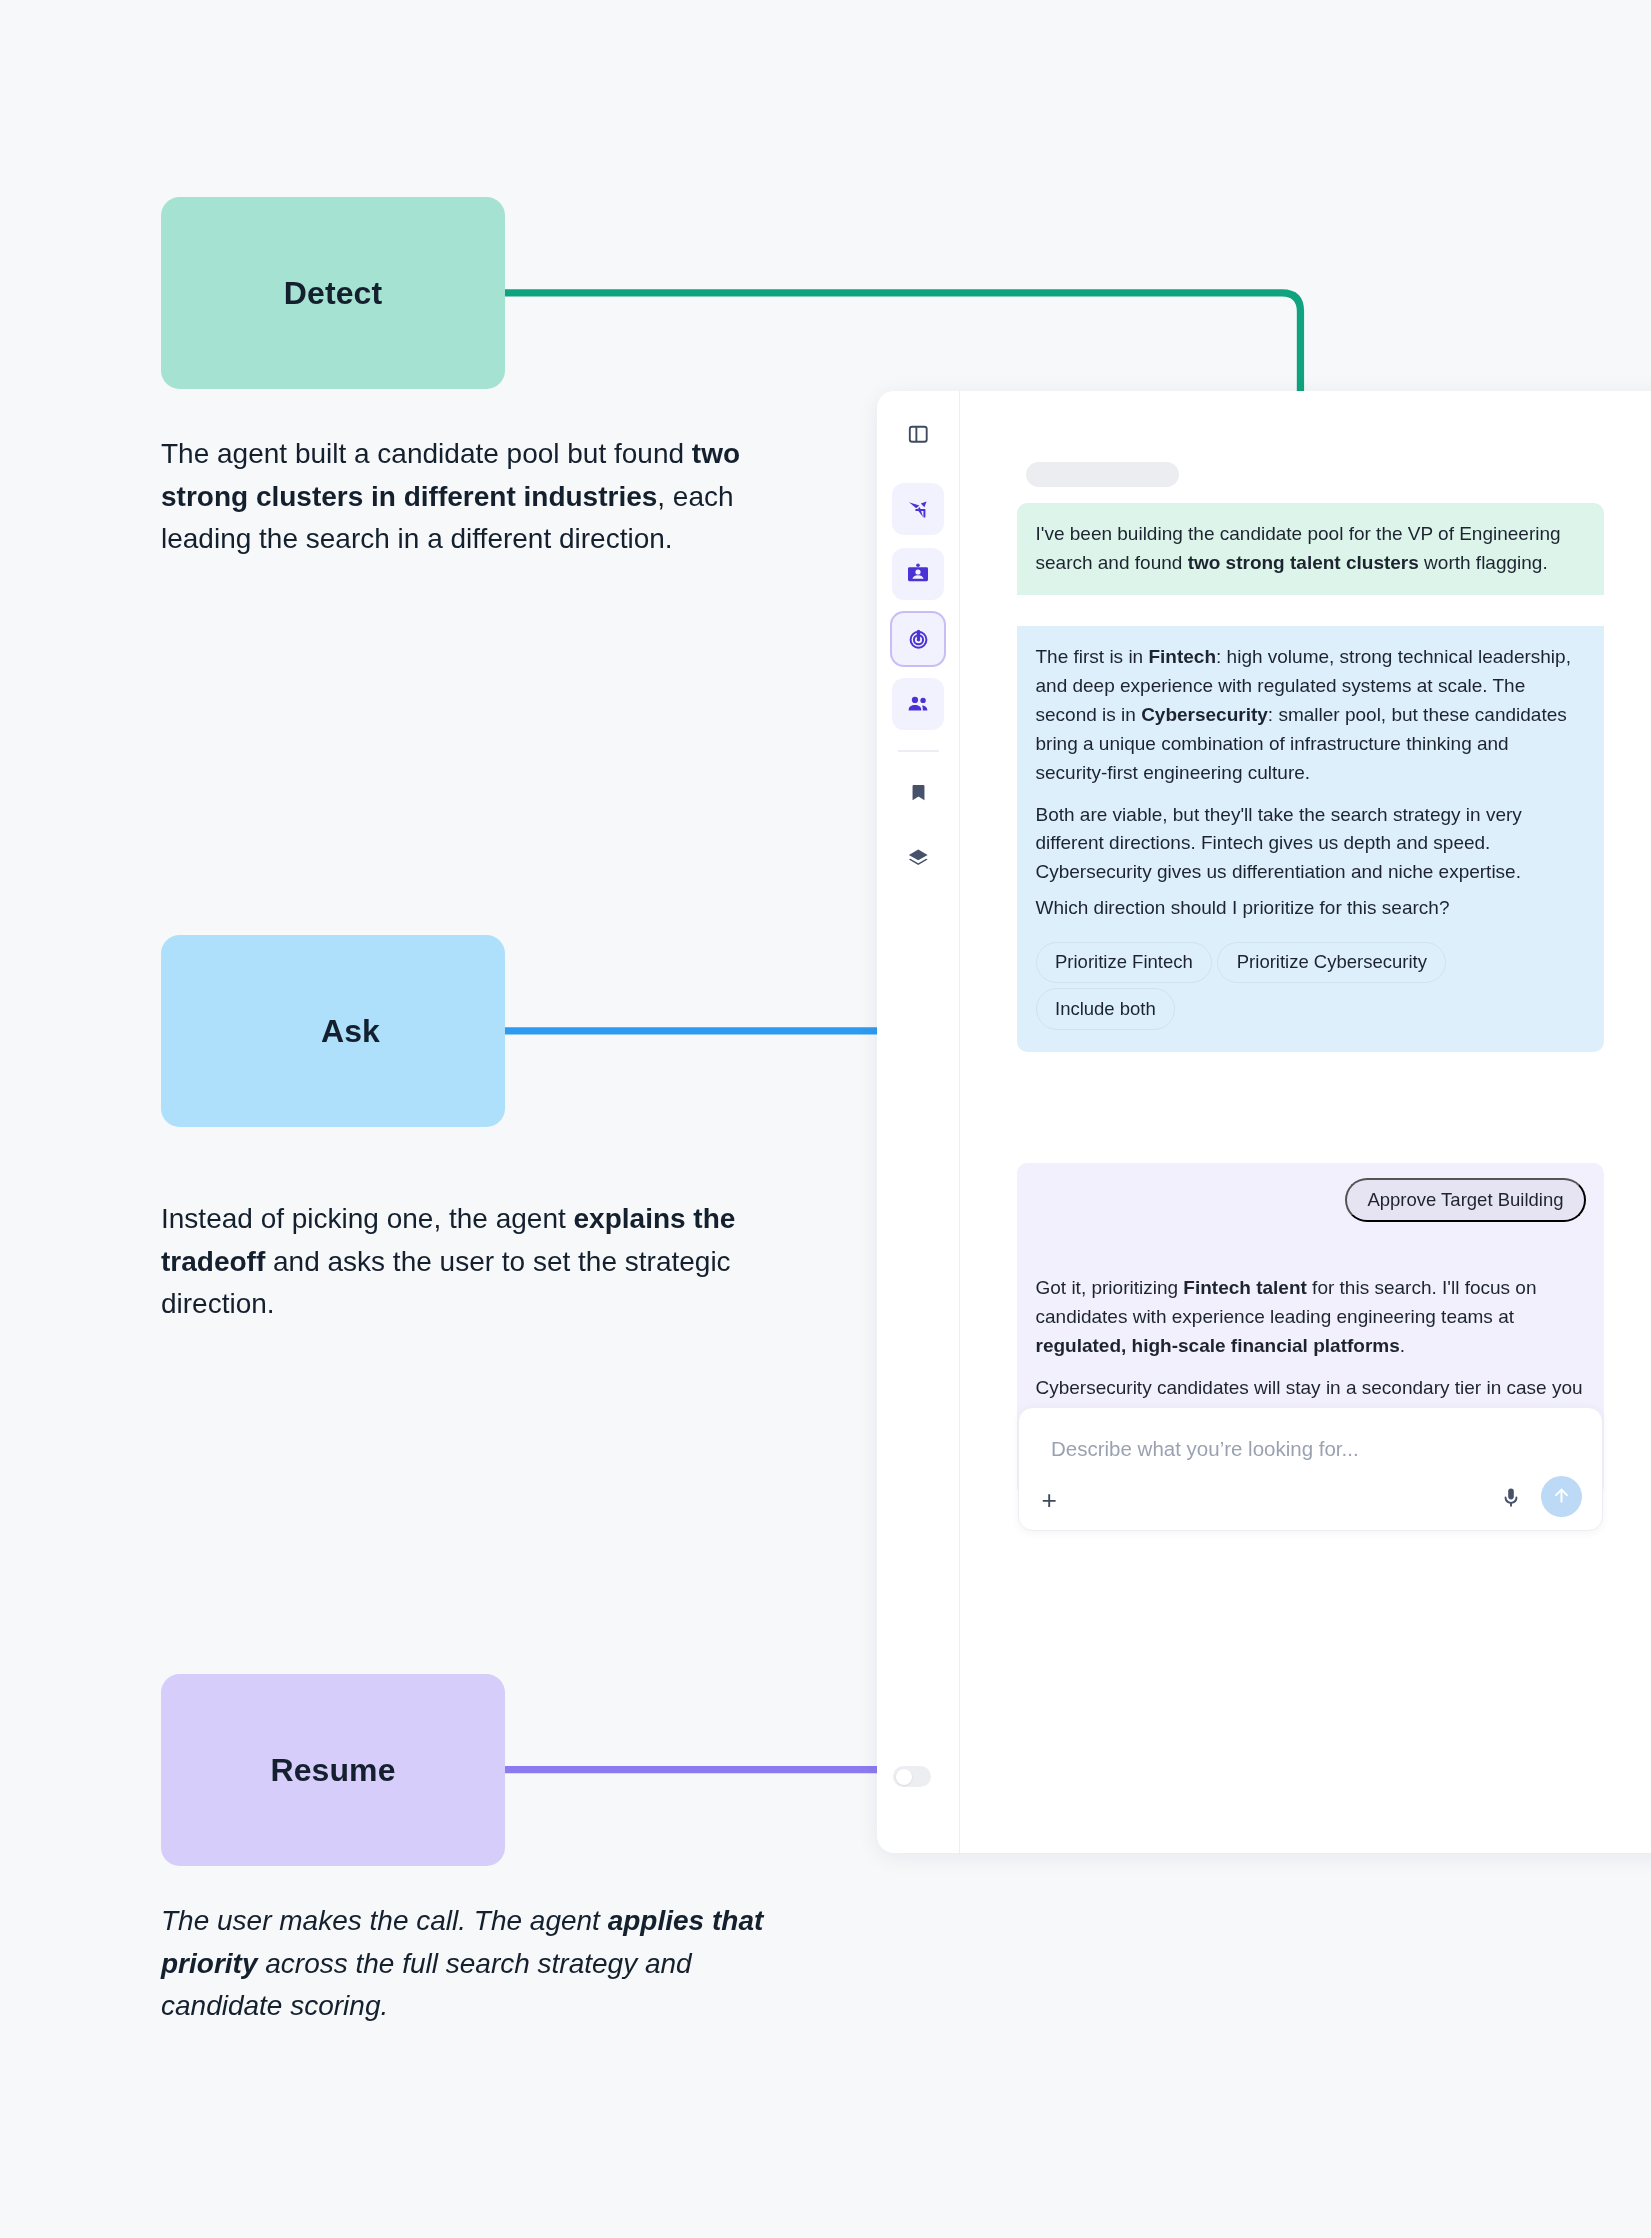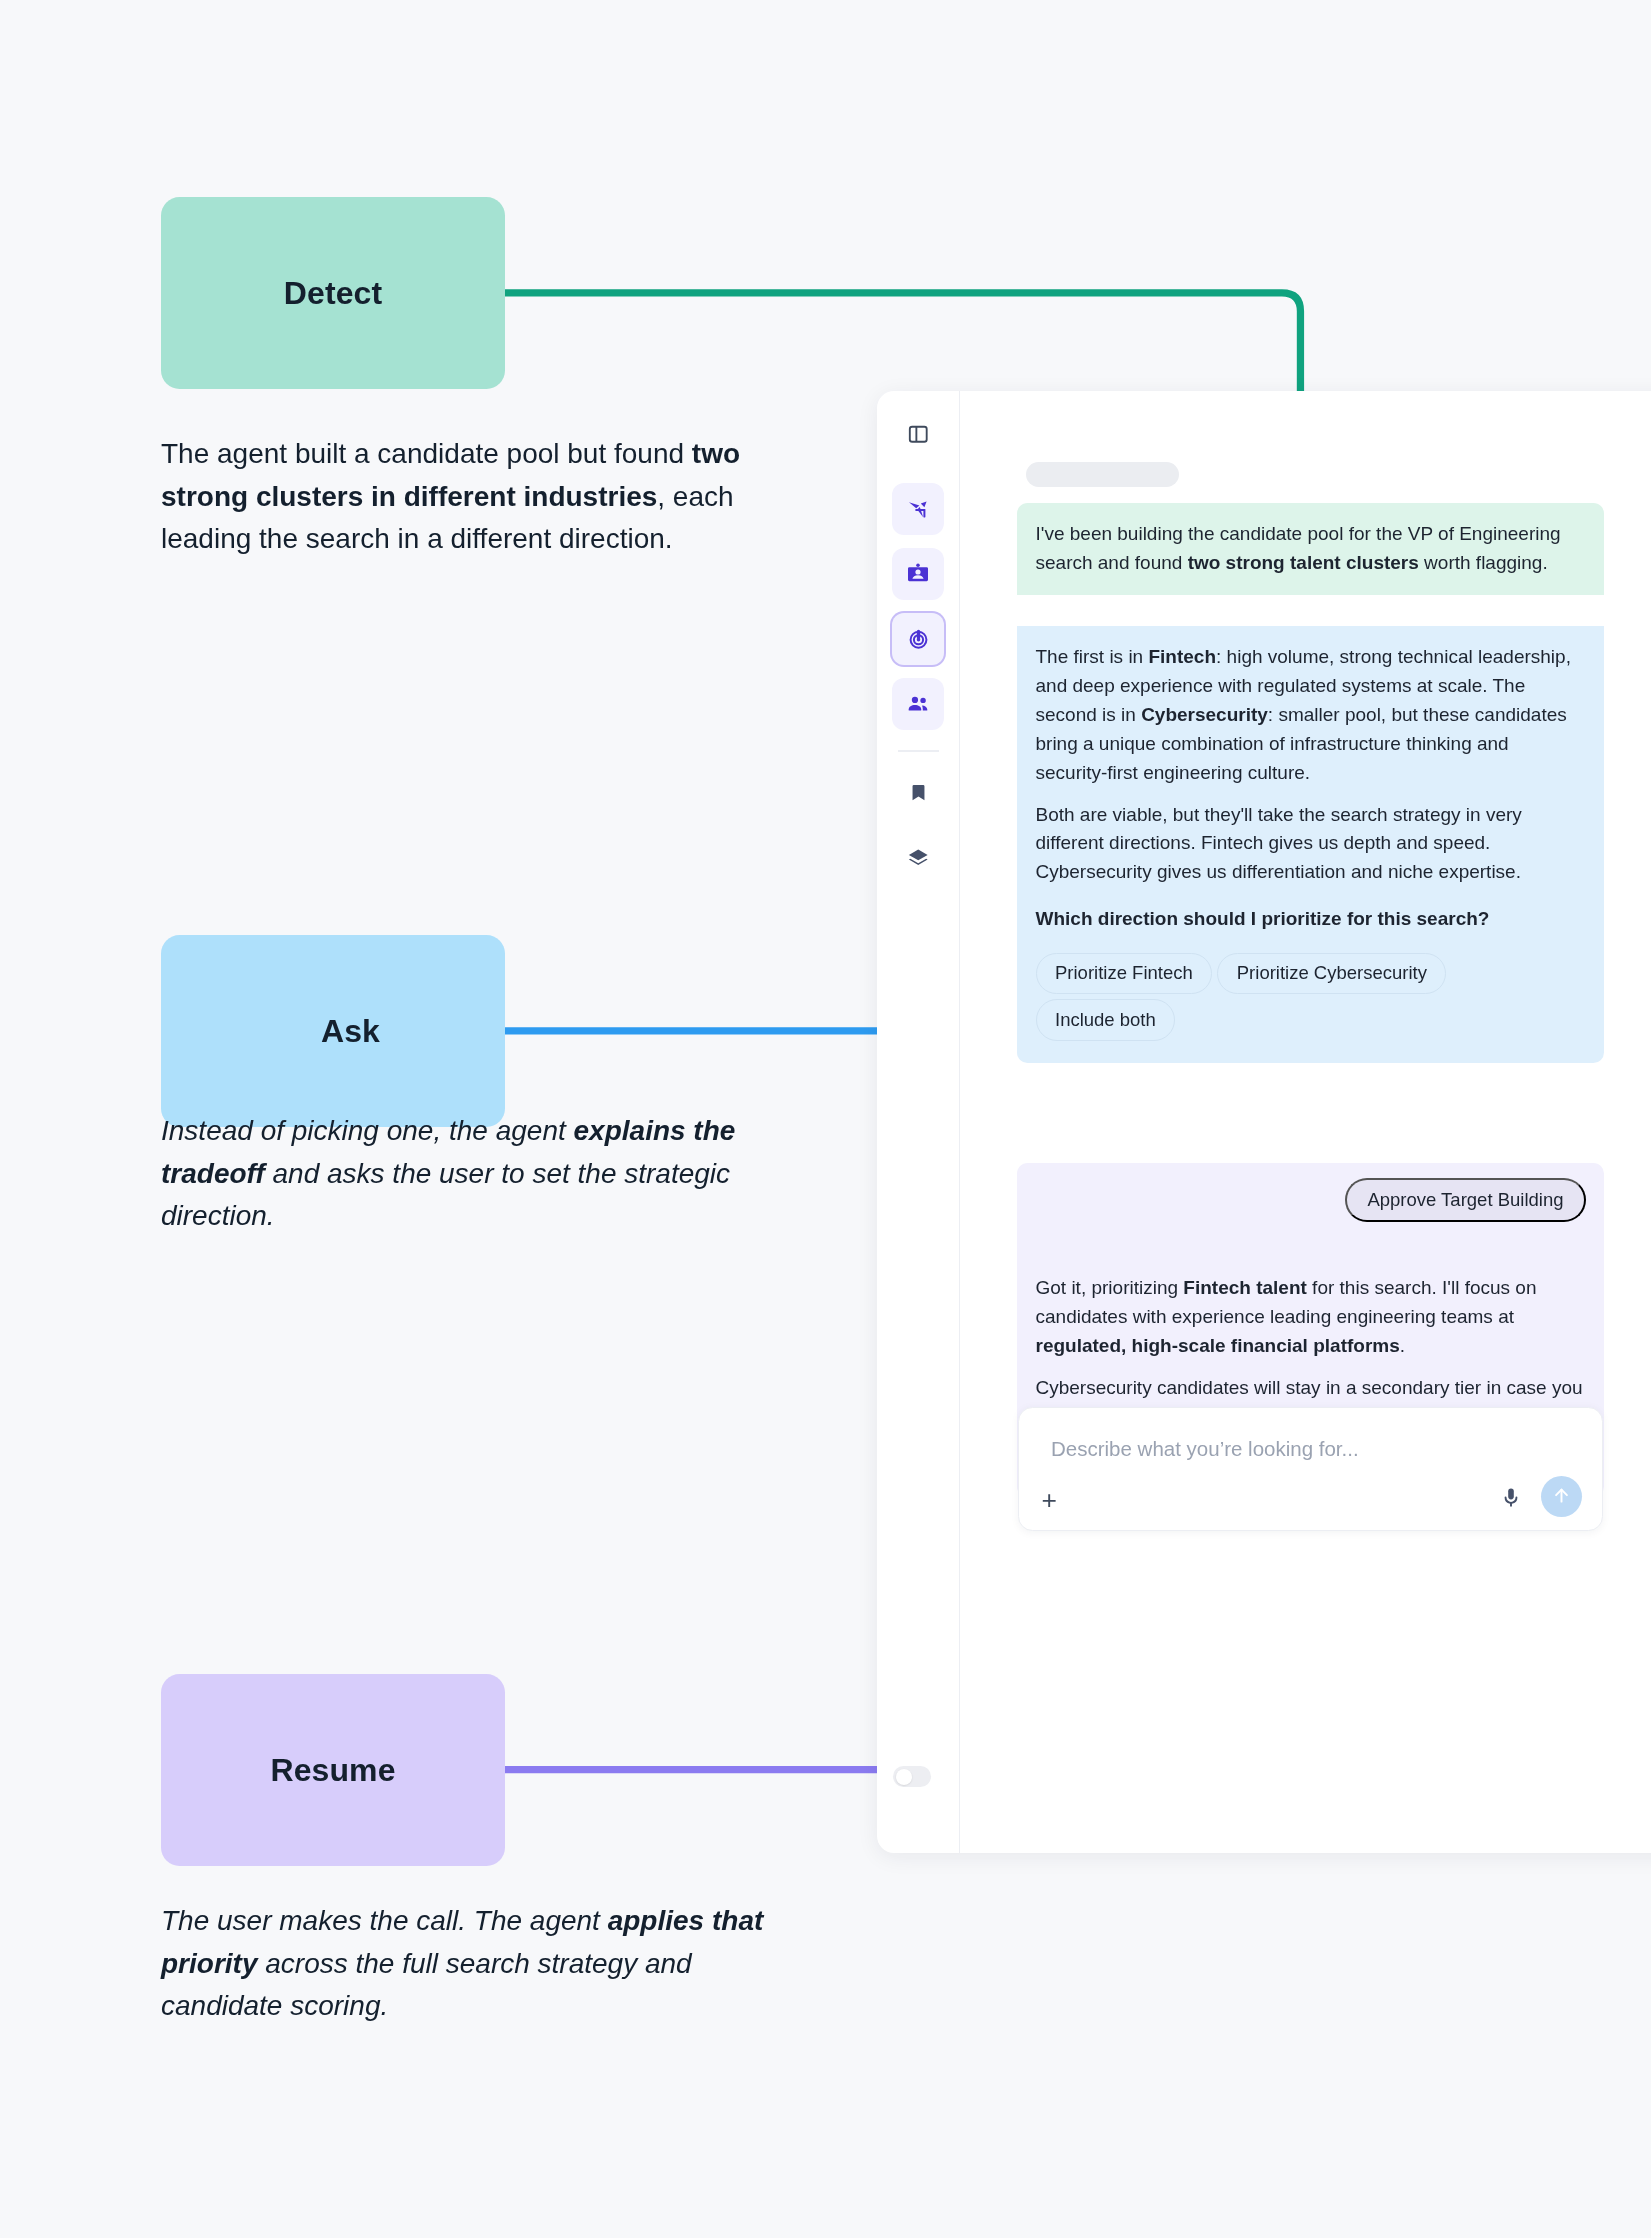--- a/index.html
+++ b/index.html
@@ -27,21 +27,21 @@
   #card-resume { left: 161px; top: 1674px; background: #d7cdfb; text-align: center; }
 
   .step-desc {
     position: absolute;
     left: 161px; width: 634px;
     font-size: 28px; line-height: 1.52;
     color: #14202e;
   }
   .step-desc b { font-weight: 700; }
   #desc-detect { top: 433px; }
-  #desc-ask    { top: 1110px; font-style: italic; }
+  #desc-ask    { top: 1198px; }
   #desc-resume { top: 1900px; font-style: italic; }
 
   
   #wires { position: absolute; inset: 0; width: 1652px; height: 2239px; pointer-events: none; }
 
   
   #panel {
     position: absolute;
     left: 877px; top: 391px;
     width: 813px; height: 1462px;
@@ -97,21 +97,21 @@
 
   #bubble-detect {
     top: 112px; background: #ddf4ea;
     border-top-left-radius: 10.6px; border-top-right-radius: 10.6px;
   }
   #bubble-ask {
     top: 235px; background: #deeffc;
     border-bottom-left-radius: 10.6px; border-bottom-right-radius: 10.6px;
     padding-bottom: 22.5px;
   }
-  #bubble-ask .question { font-weight: 700; margin-top: 18px; }
+  #bubble-ask .question { font-weight: 400; margin-top: 7px; }
   .chips { display: flex; flex-wrap: wrap; gap: 5px; margin-top: 18.5px; }
   .chip {
     border: 1px solid #cfe2f2; background: transparent;
     border-radius: 660px; padding: 10.6px 18.5px;
     font-size: 18.5px; color: #1d2430; line-height: 1;
     font-family: "Liberation Sans", sans-serif;
   }
 
   #bubble-resume {
     top: 772px; background: #f2f0fd; border-radius: 10.6px;

